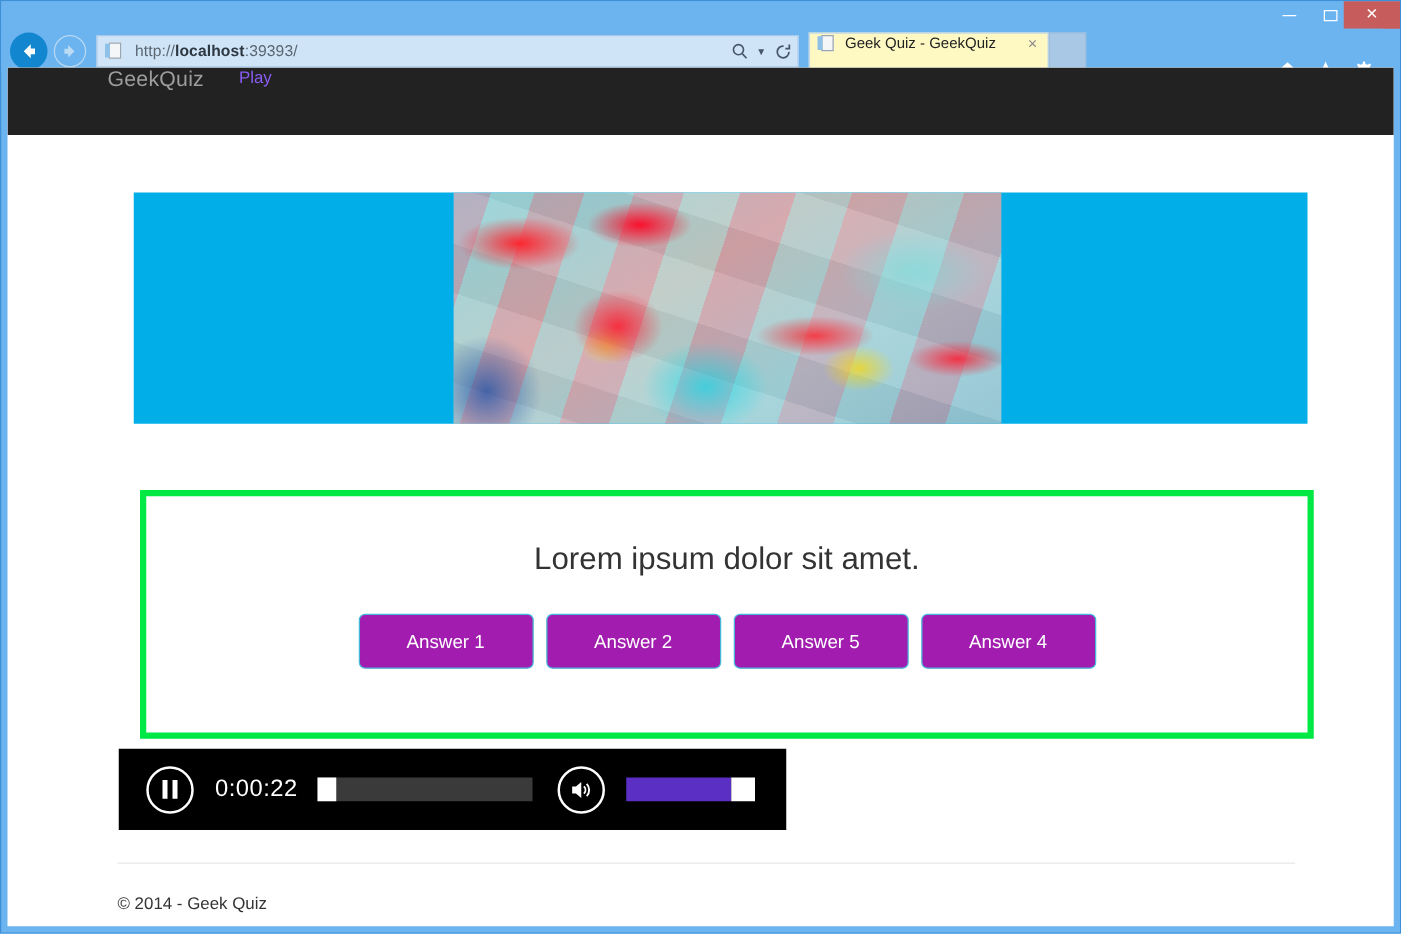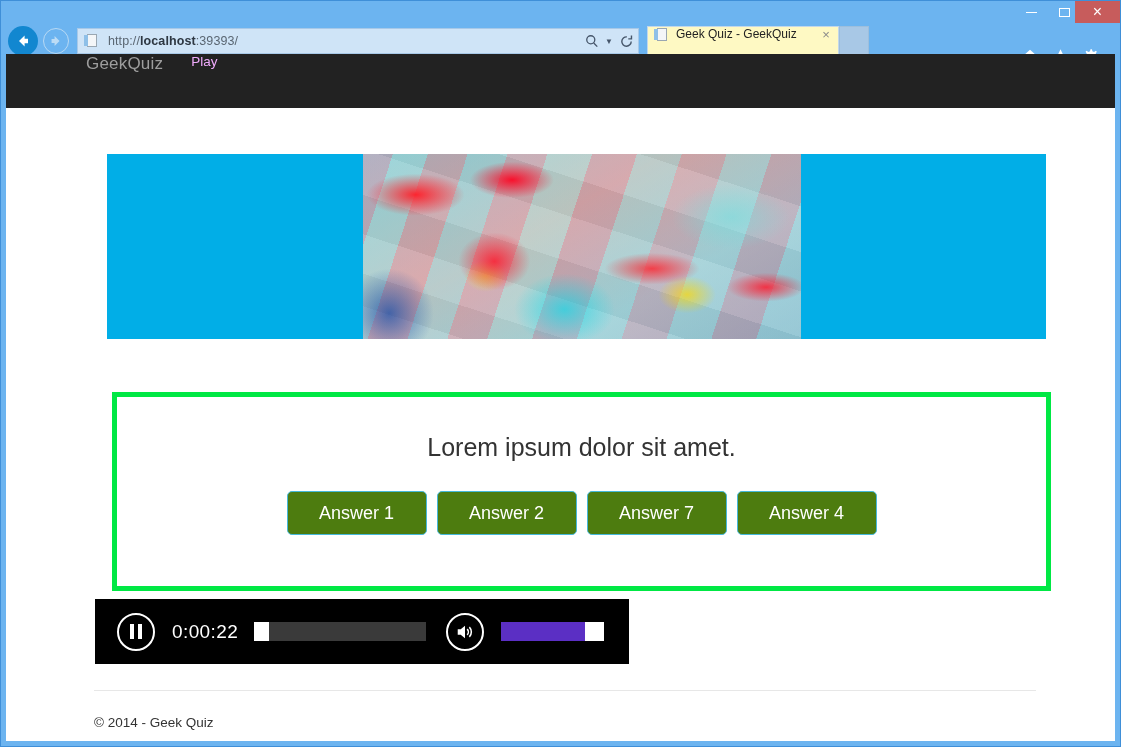--- a/index.html
+++ b/index.html
@@ -121,21 +121,21 @@
 
   
   #navbar {
     height: 54px; background: #222222;
     display: flex; align-items: flex-start;
     padding-left: 80px;
   }
   #brand {
     color: #9d9d9d; font-size: 17px; margin-right: 28px; letter-spacing:.2px;
   }
-  #nav-play { color: #f0abfc; font-size: 13.5px; }
+  #nav-play { color: #8b5cf6; font-size: 13.5px; }
 
   
   #hero {
     position: absolute; left: 101px; top: 100px;
     width: 939px; height: 185px;
     background: #01aee7;
     overflow: hidden;
   }
   #hero-img {
     position: absolute; left: 256px; top: 0;
@@ -175,22 +175,22 @@
   #question-text {
     margin-top: 36px; text-align: center;
     font-size: 25px; color: #333333;
   }
   #answers {
     margin-top: 29px;
     display: flex; justify-content: center; gap: 10px;
   }
   .answer-btn {
     width: 140px; height: 44px;
-    background: #4d7c0f; border: 1px solid #46b8da; border-radius: 5px;
-    color: #ffffff; font-size: 18px;
+    background: #a21caf; border: 1px solid #46b8da; border-radius: 5px;
+    color: #ffffff; font-size: 15px;
     display: flex; align-items: center; justify-content: center;
   }
 
   
   #player {
     position: absolute; left: 89px; top: 545px;
     width: 534px; height: 65px;
     background: #000000;
     display: flex; align-items: center;
   }
@@ -324,21 +324,21 @@
 
     <div id="hero">
       <div id="hero-img"></div>
     </div>
 
     <div id="question-panel">
       <div id="question-text">Lorem ipsum dolor sit amet.</div>
       <div id="answers">
         <div class="answer-btn">Answer 1</div>
         <div class="answer-btn">Answer 2</div>
-        <div class="answer-btn">Answer 7</div>
+        <div class="answer-btn">Answer 5</div>
         <div class="answer-btn">Answer 4</div>
       </div>
     </div>
 
     <div id="player">
       <div id="play-pause">
         <span class="bar"></span>
         <span class="bar"></span>
       </div>
       <div id="player-time">0:00:22</div>

